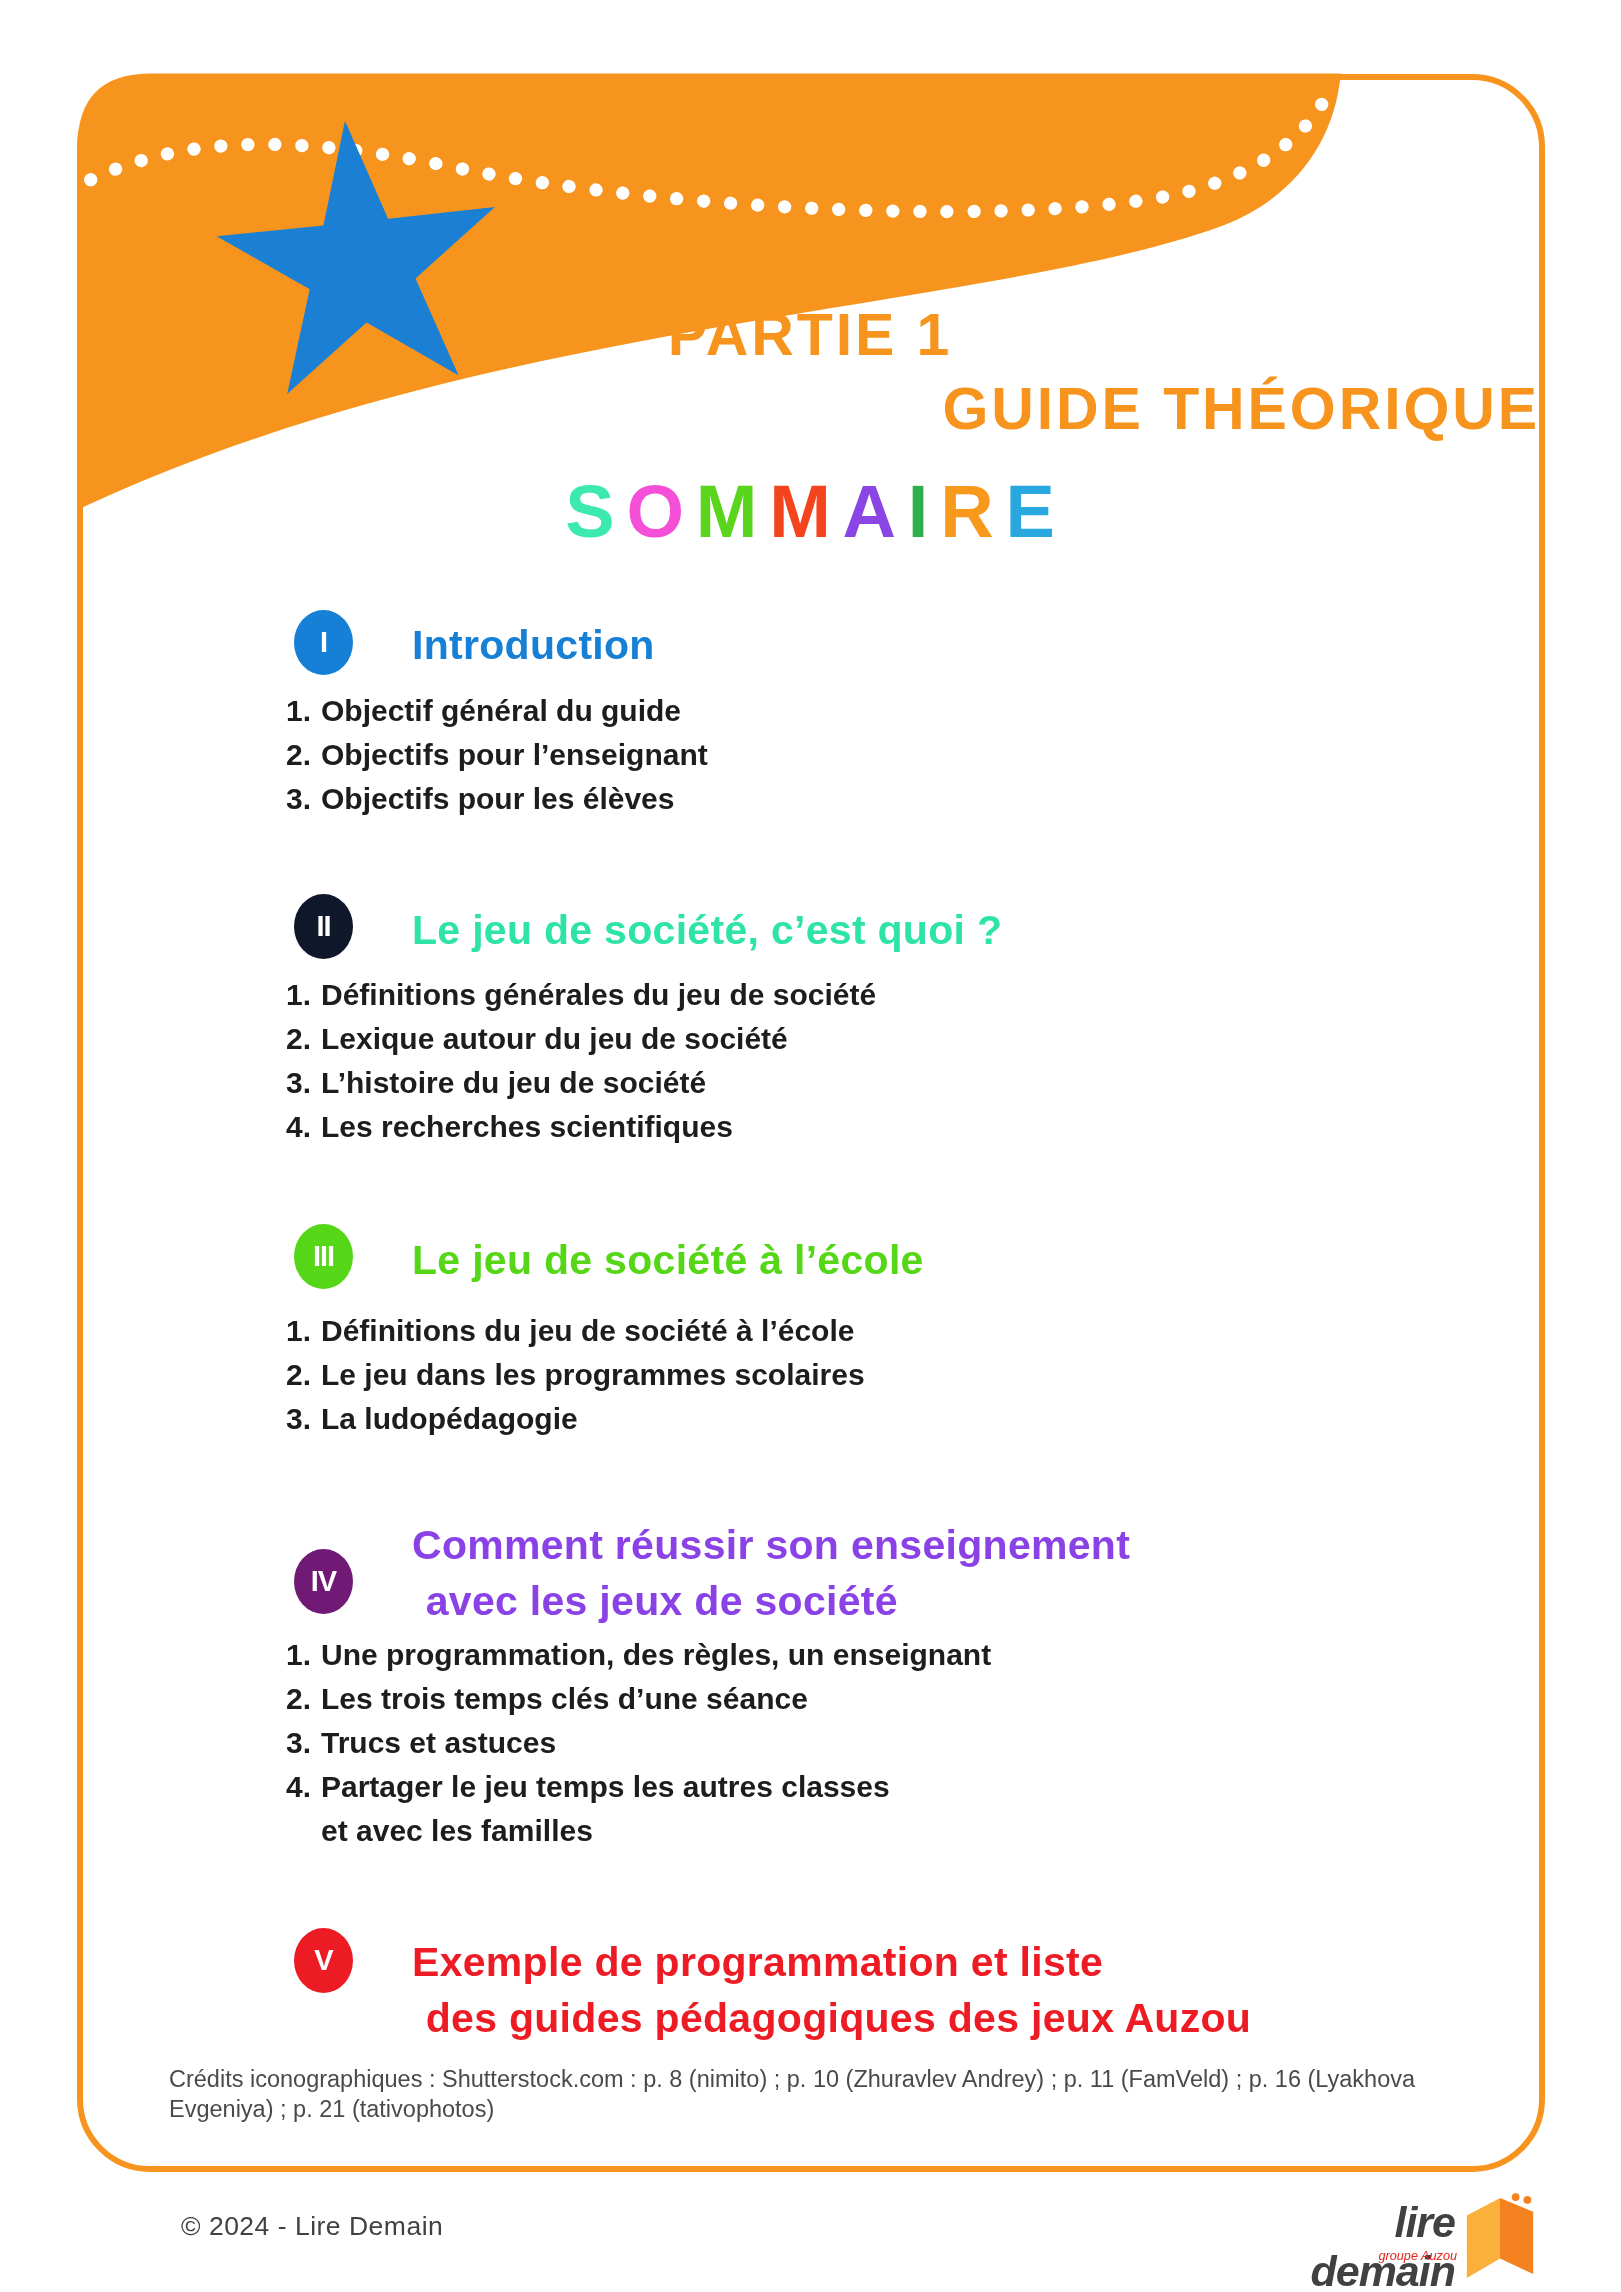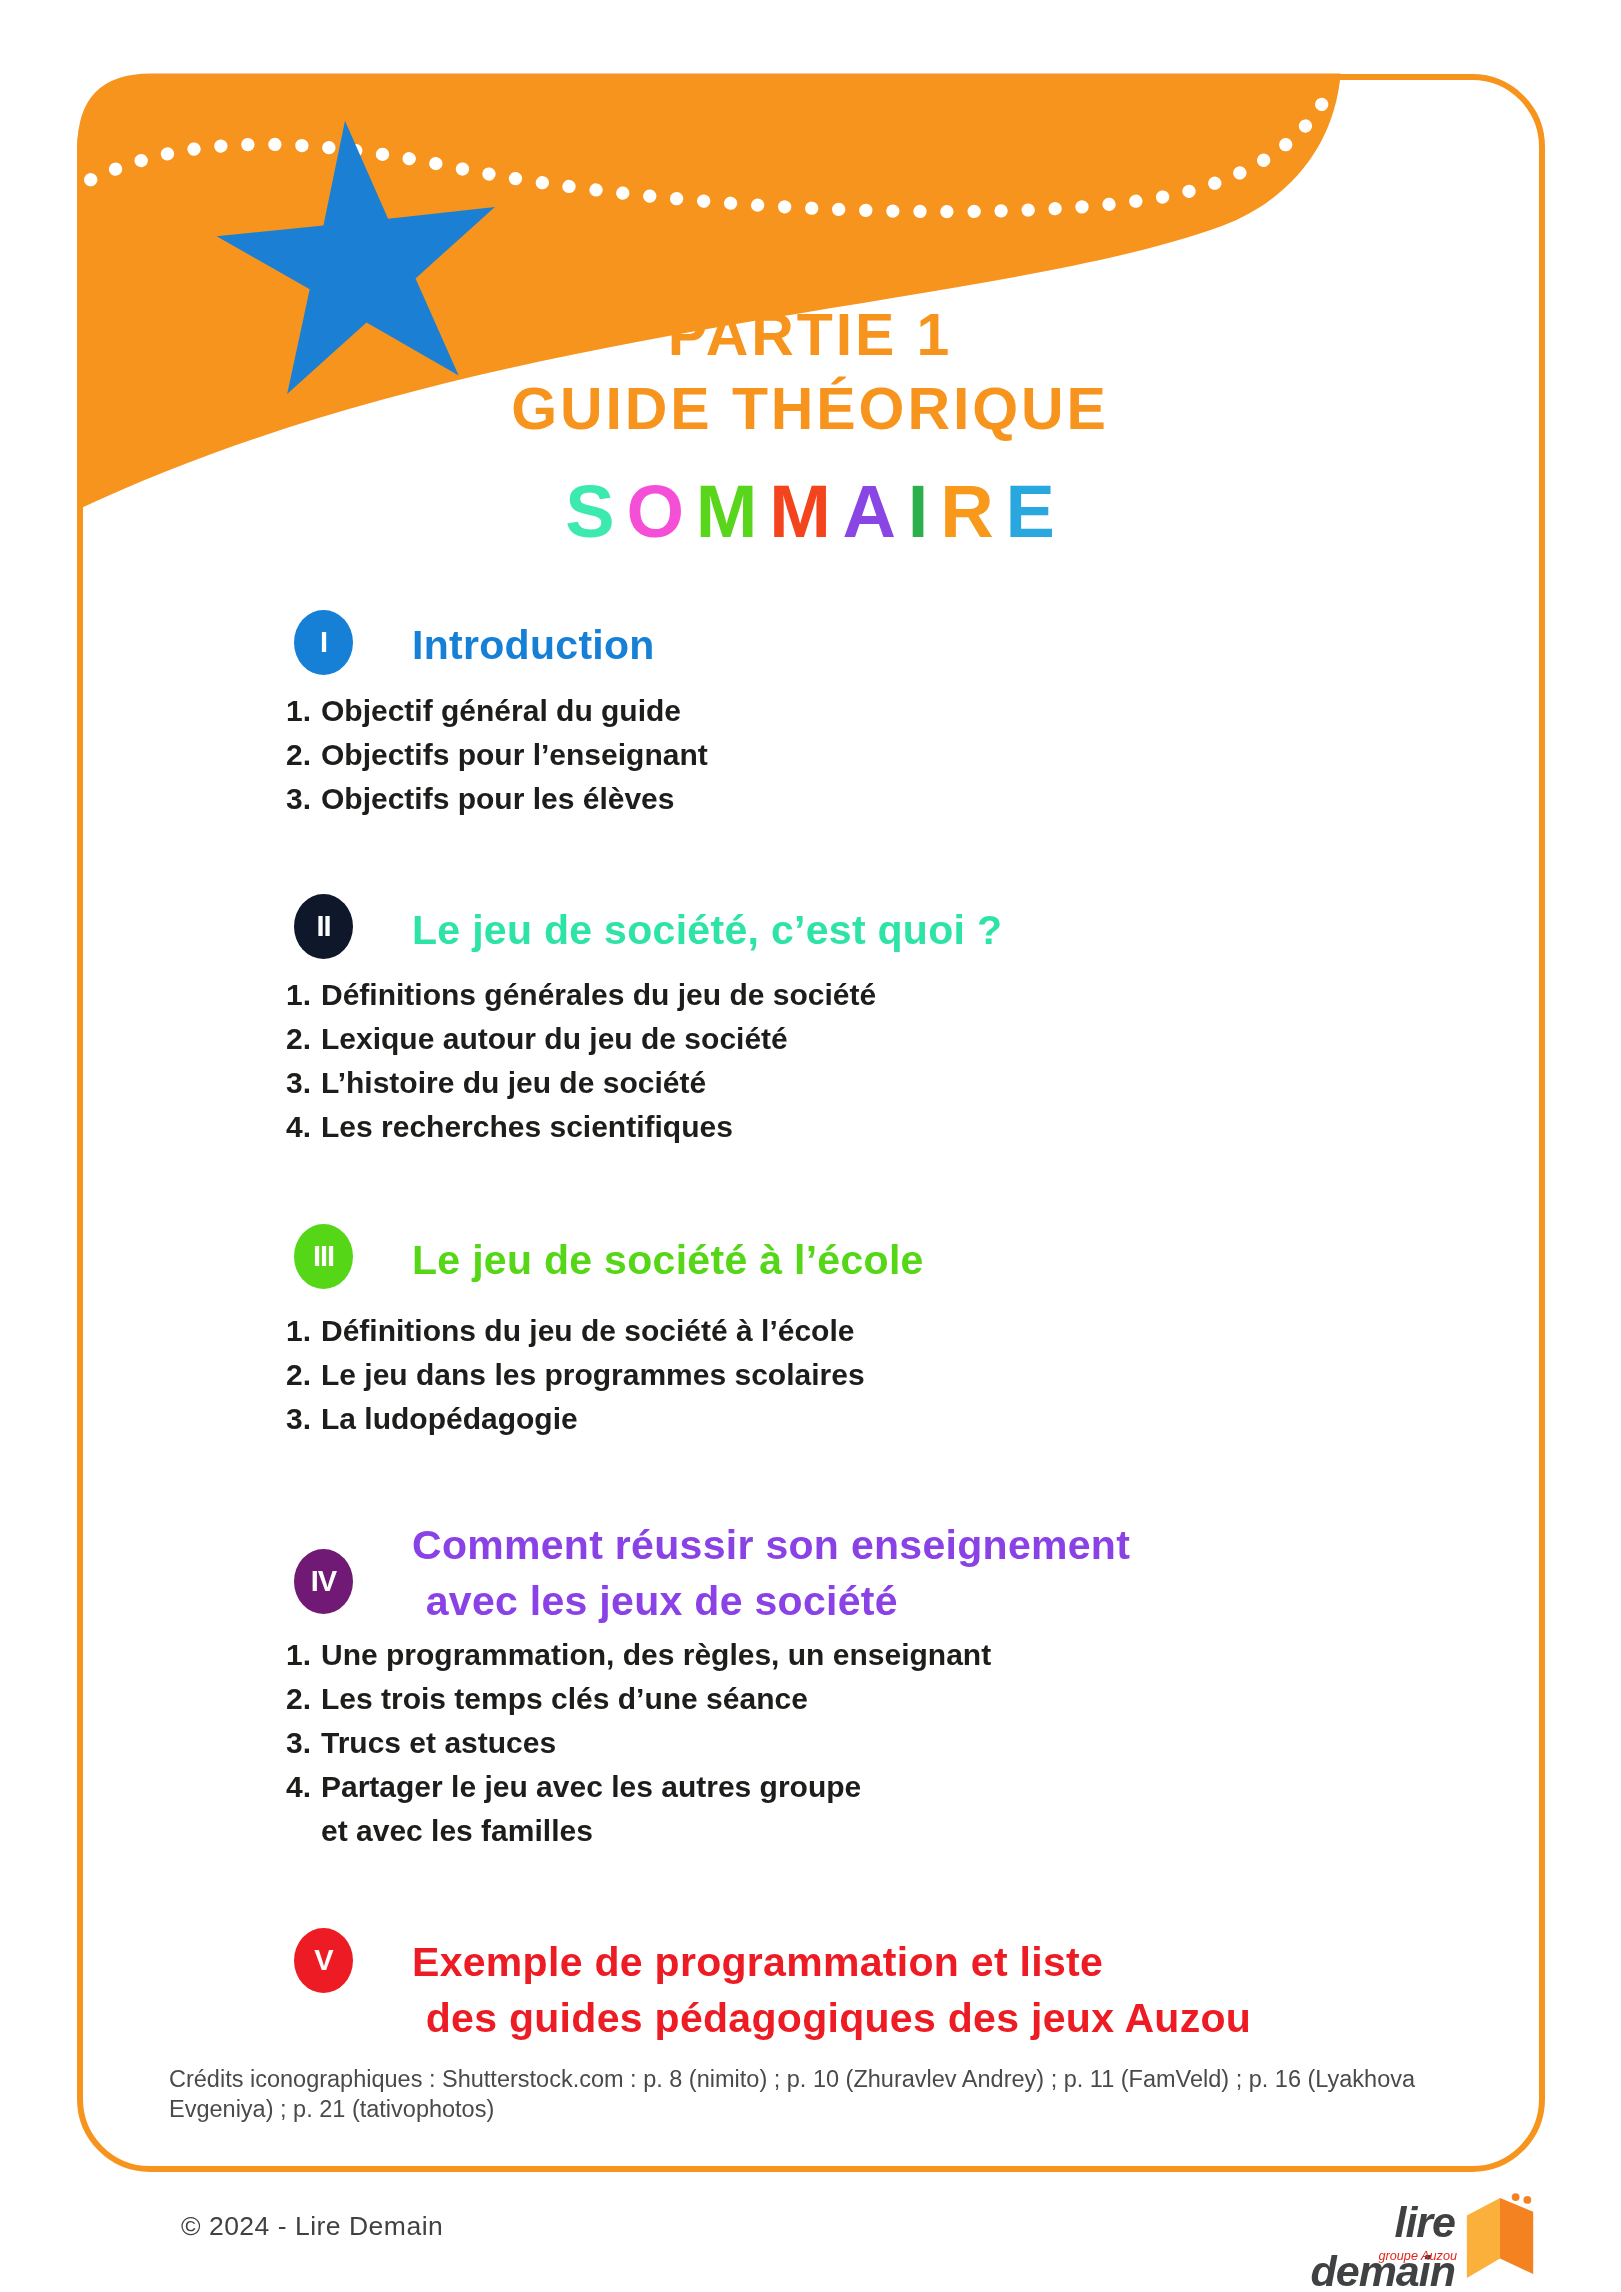--- a/index.html
+++ b/index.html
@@ -44,21 +44,21 @@
     <path d="M 79 520 L 79 150 Q 79 75 154 75 L 1368 75
              C 1362 145 1320 202 1248 230
              C 1010 318 500 322 79 520 Z" fill="#F7941E"></path>
     <path fill="none" stroke="#ffffff" stroke-width="13.5" stroke-linecap="round" stroke-dasharray="0.1 27.5" d="M 68 196 C 170 138 290 134 470 172
              C 690 216 1060 232 1210 196
              C 1300 172 1342 128 1360 84"></path>
     <polygon points="352,123 396,223 505,211 424,284 468,383 374,329 293,402 316,295 221,241 330,230" fill="#1B80D4"></polygon>
   </svg>
 
   <div class="title-line" style="top: 300px; color: rgb(247, 148, 30);">PARTIE 1</div>
-  <div class="title-line" style="top: 374px; color: rgb(247, 148, 30);">GUIDE THÉORIQUE</div>
+  <div class="title-line" style="top: 374px; color: rgb(247, 148, 30); text-align: right;">GUIDE THÉORIQUE</div>
 
   <div class="sommaire">
     <span style="color: rgb(60, 233, 174);">S</span><span style="color: rgb(245, 79, 216);">O</span><span style="color: rgb(89, 214, 28);">M</span><span style="color: rgb(244, 68, 29);">M</span><span style="color: rgb(138, 70, 228);">A</span><span style="color: rgb(45, 176, 75);">I</span><span style="color: rgb(249, 153, 28);">R</span><span style="color: rgb(41, 168, 224);">E</span>
   </div>
 
   <div class="badge" style="top: 610px; background: rgb(21, 128, 214);">
     <span>I</span>
   </div>
   <div class="sec-title" style="top: 617px; color: rgb(21, 128, 214);">
     <div>Introduction</div>
@@ -139,21 +139,21 @@
     <div class="toc-row">
       <span class="toc-num">2.</span>
       <span>Les trois temps clés d’une séance</span>
     </div>
     <div class="toc-row">
       <span class="toc-num">3.</span>
       <span>Trucs et astuces</span>
     </div>
     <div class="toc-row">
       <span class="toc-num">4.</span>
-      <span>Partager le jeu avec les autres groupe</span>
+      <span>Partager le jeu temps les autres classes</span>
     </div>
     <div class="toc-row">
       <span class="toc-num"></span>
       <span>et avec les familles</span>
     </div>
   </div>
 
   <div class="badge" style="top: 1928px; background: rgb(237, 28, 36);">
     <span>V</span>
   </div>

